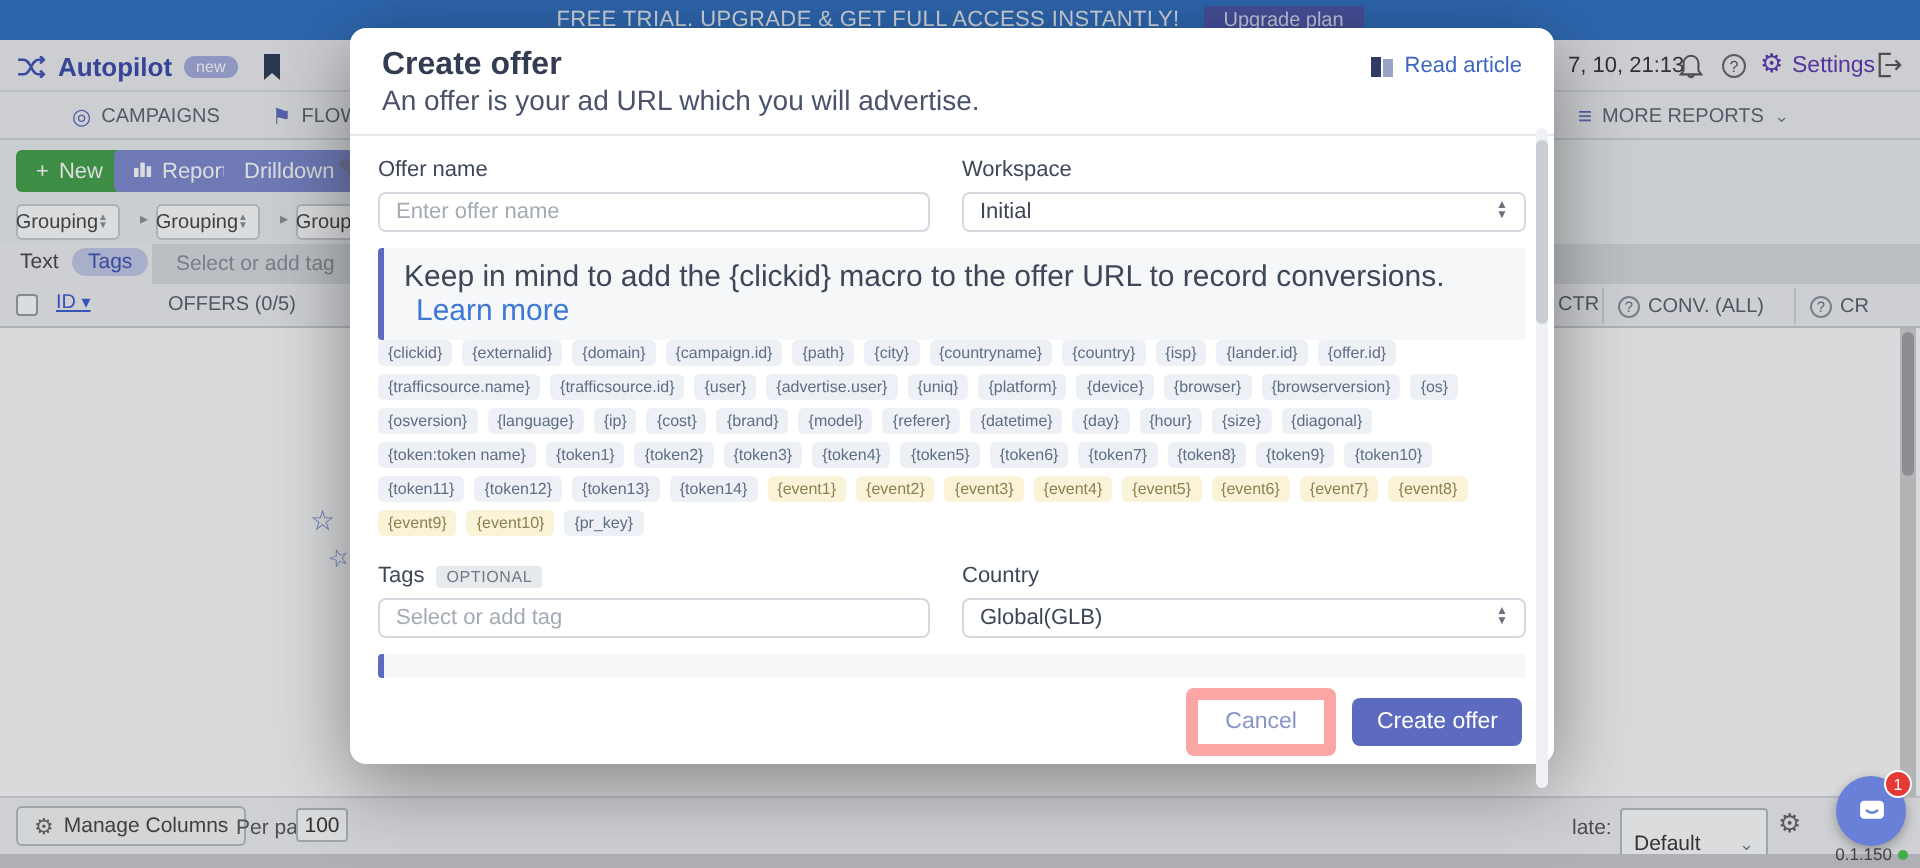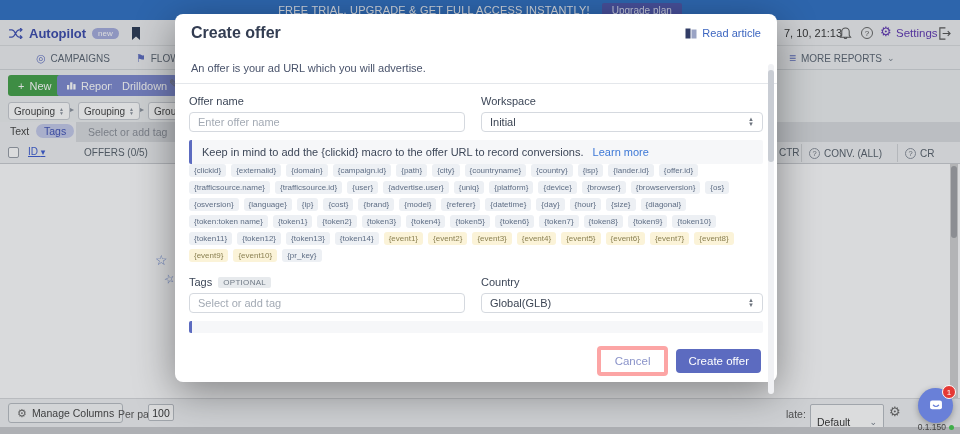--- a/index.html
+++ b/index.html
@@ -46,22 +46,22 @@
   .toolbar { position:absolute; top:70px; left:0; width:960px; height:30px; z-index:1; }
   .btn { display:inline-flex; align-items:center; gap:5px; height:21px; border:none; border-radius:3px;
          font-size:11px; cursor:pointer; padding:0 10px; font-family:inherit; }
   .btn-new { position:absolute; left:8px; top:5px; background:#43a047; color:#fff; }
   .btn-report { position:absolute; left:57px; top:5px; background:#7c88cf; color:#fff; }
   .btn-drill { position:absolute; left:112px; top:5px; background:#7c88cf; color:#fff; }
   .pencil { position:absolute; left:169px; top:7px; font-size:12px; color:#777; cursor:pointer; }
 
   
   .grouprow { position:absolute; top:100px; left:0; width:960px; height:22px; z-index:1; }
-  .gbox { position:absolute; top:2px; width:62px; height:18px; background:#fff; border:1px solid #c8ccd2;
-          border-radius:3px; display:flex; align-items:center; justify-content:space-between; padding:0 5px;
+  .gbox { position:absolute; top:2px; width:52px; height:18px; background:#fff; border:1px solid #c8ccd2;
+          border-radius:3px; display:flex; align-items:center; justify-content:flex-end; padding:0 5px;
           font-size:10px; color:#444; cursor:pointer; }
   .garrow { position:absolute; top:5px; font-size:8px; color:#8a919c; }
   .ud { display:inline-flex; flex-direction:column; line-height:4px; font-size:5px; color:#8a919c; }
 
   
   .filterrow { position:absolute; top:122px; left:0; width:960px; height:20px; background:#eff0f2; z-index:1; }
   .txt-tab { position:absolute; left:10px; top:3px; font-size:10.5px; color:#444; cursor:pointer; }
   .tags-tab { position:absolute; left:36px; top:2px; font-size:10.5px; color:#3f51b5; background:#c3c9ea;
               border-radius:8px; padding:1px 8px; cursor:pointer; }
   .tagstrip { position:absolute; left:76px; top:0; width:884px; height:20px; background:#d9dbdf;
@@ -119,50 +119,50 @@
   .chatbadge { position:absolute; right:-3px; top:-3px; width:14px; height:14px; border-radius:50%;
                background:#e53935; border:1.5px solid #fff; color:#fff; font-size:8px; display:flex;
                align-items:center; justify-content:center; }
 
   
   .overlay { position:absolute; inset:0; background:rgba(40,45,55,.17); z-index:5; }
   .modal { position:absolute; left:175px; top:14px; width:602px; height:368px; background:#fff;
            border-radius:8px; z-index:10; box-shadow:0 10px 40px rgba(0,0,0,.4); }
   .m-header { position:relative; padding:10px 16px 9px; border-bottom:1px solid #e4e7eb; }
   .m-title { font-size:16px; font-weight:bold; color:#333d52; }
-  .m-sub { font-size:11px; color:#49536b; margin-top:20px; }
+  .m-sub { font-size:14px; color:#49536b; margin-top:0; }
   .read-article { position:absolute; right:16px; top:13px; display:flex; align-items:center; gap:5px;
                   font-size:11px; color:#3d66c0; cursor:pointer; }
   .m-body { position:relative; padding:8px 14px 0; height:318px; overflow:hidden; }
   .frow { display:flex; gap:16px; }
   .col-l { width:276px; }
   .col-r { flex:1;text-align:right; }
   .flabel { display:flex; align-items:center; gap:6px; font-size:11px; color:#3d4758; margin:3px 0 5px; }
   .warn { color:#e8a13c; font-size:11px; }
   .opt-badge { background:#e7eaed; color:#707a86; font-size:8px; padding:1px 5px; border-radius:2px;
                letter-spacing:.3px; }
   .inp { width:100%; height:20px; border:1px solid #d5d9df; border-radius:4px; font-size:11px; padding:0 8px;
          color:#333; background:#fff; outline:none; font-family:inherit; }
   .inp::placeholder { color:#a3aab4; }
   .sel { width:100%; height:20px; border:1px solid #d5d9df; border-radius:4px; background:#fff; display:flex;
          align-items:center; justify-content:space-between; padding:0 8px; font-size:11px; color:#3c4554;
          cursor:pointer; }
   .sel .ud { font-size:6px; line-height:5px; color:#6b727c; }
   .urlsec { margin-top:9px; }
   .note { margin-top:8px; background:#f6f7f9; border-left:3px solid #5c6bc0; border-radius:2px;
-          padding:6px 10px; font-size:11px; color:#3d4758; }
+          padding:6px 10px; font-size:15px; color:#3d4758; }
   .note a { color:#3d78d6; text-decoration:none; margin-left:6px; cursor:pointer; }
   .macros-label { font-size:11px; color:#3d4758; margin:12px 0 6px; }
   .chips { display:flex; flex-wrap:wrap; gap:4px 5px; }
   .chip { background:#edf0f4; color:#5f6e85; font-size:8px; padding:2px 5px; border-radius:3px; cursor:pointer; }
   .chip-y { background:#fbf3d8; color:#8b8152; }
   .tagsrow { margin-top:11px; }
   .m-footer { position:absolute; bottom:0; left:0; right:0; height:42px; display:flex; align-items:center;
               justify-content:flex-end; gap:8px; padding:0 16px; }
-  .cancel-btn { background:#fff; border:4px solid #fca5a5; border-radius:4px; color:#8a93c9; font-size:11.5px;
+  .cancel-btn { background:#fff; border:6px solid #fca5a5; border-radius:4px; color:#8a93c9; font-size:11.5px;
                 padding:5px 14px; cursor:pointer; font-family:inherit; }
   .create-btn { background:#5c6bc0; border:none; border-radius:4px; color:#fff; font-size:11.5px;
                 padding:6px 12px; cursor:pointer; font-family:inherit; }
   .m-scroll { position:absolute; right:3px; top:50px; width:6px; height:330px; background:#f0f1f4;
               border-radius:3px; }
   .m-scroll .mthumb { position:absolute; top:6px; left:0; width:6px; height:92px; background:#c9cdd4;
                       border-radius:3px; }
 </style>
 </head>
 <body>

